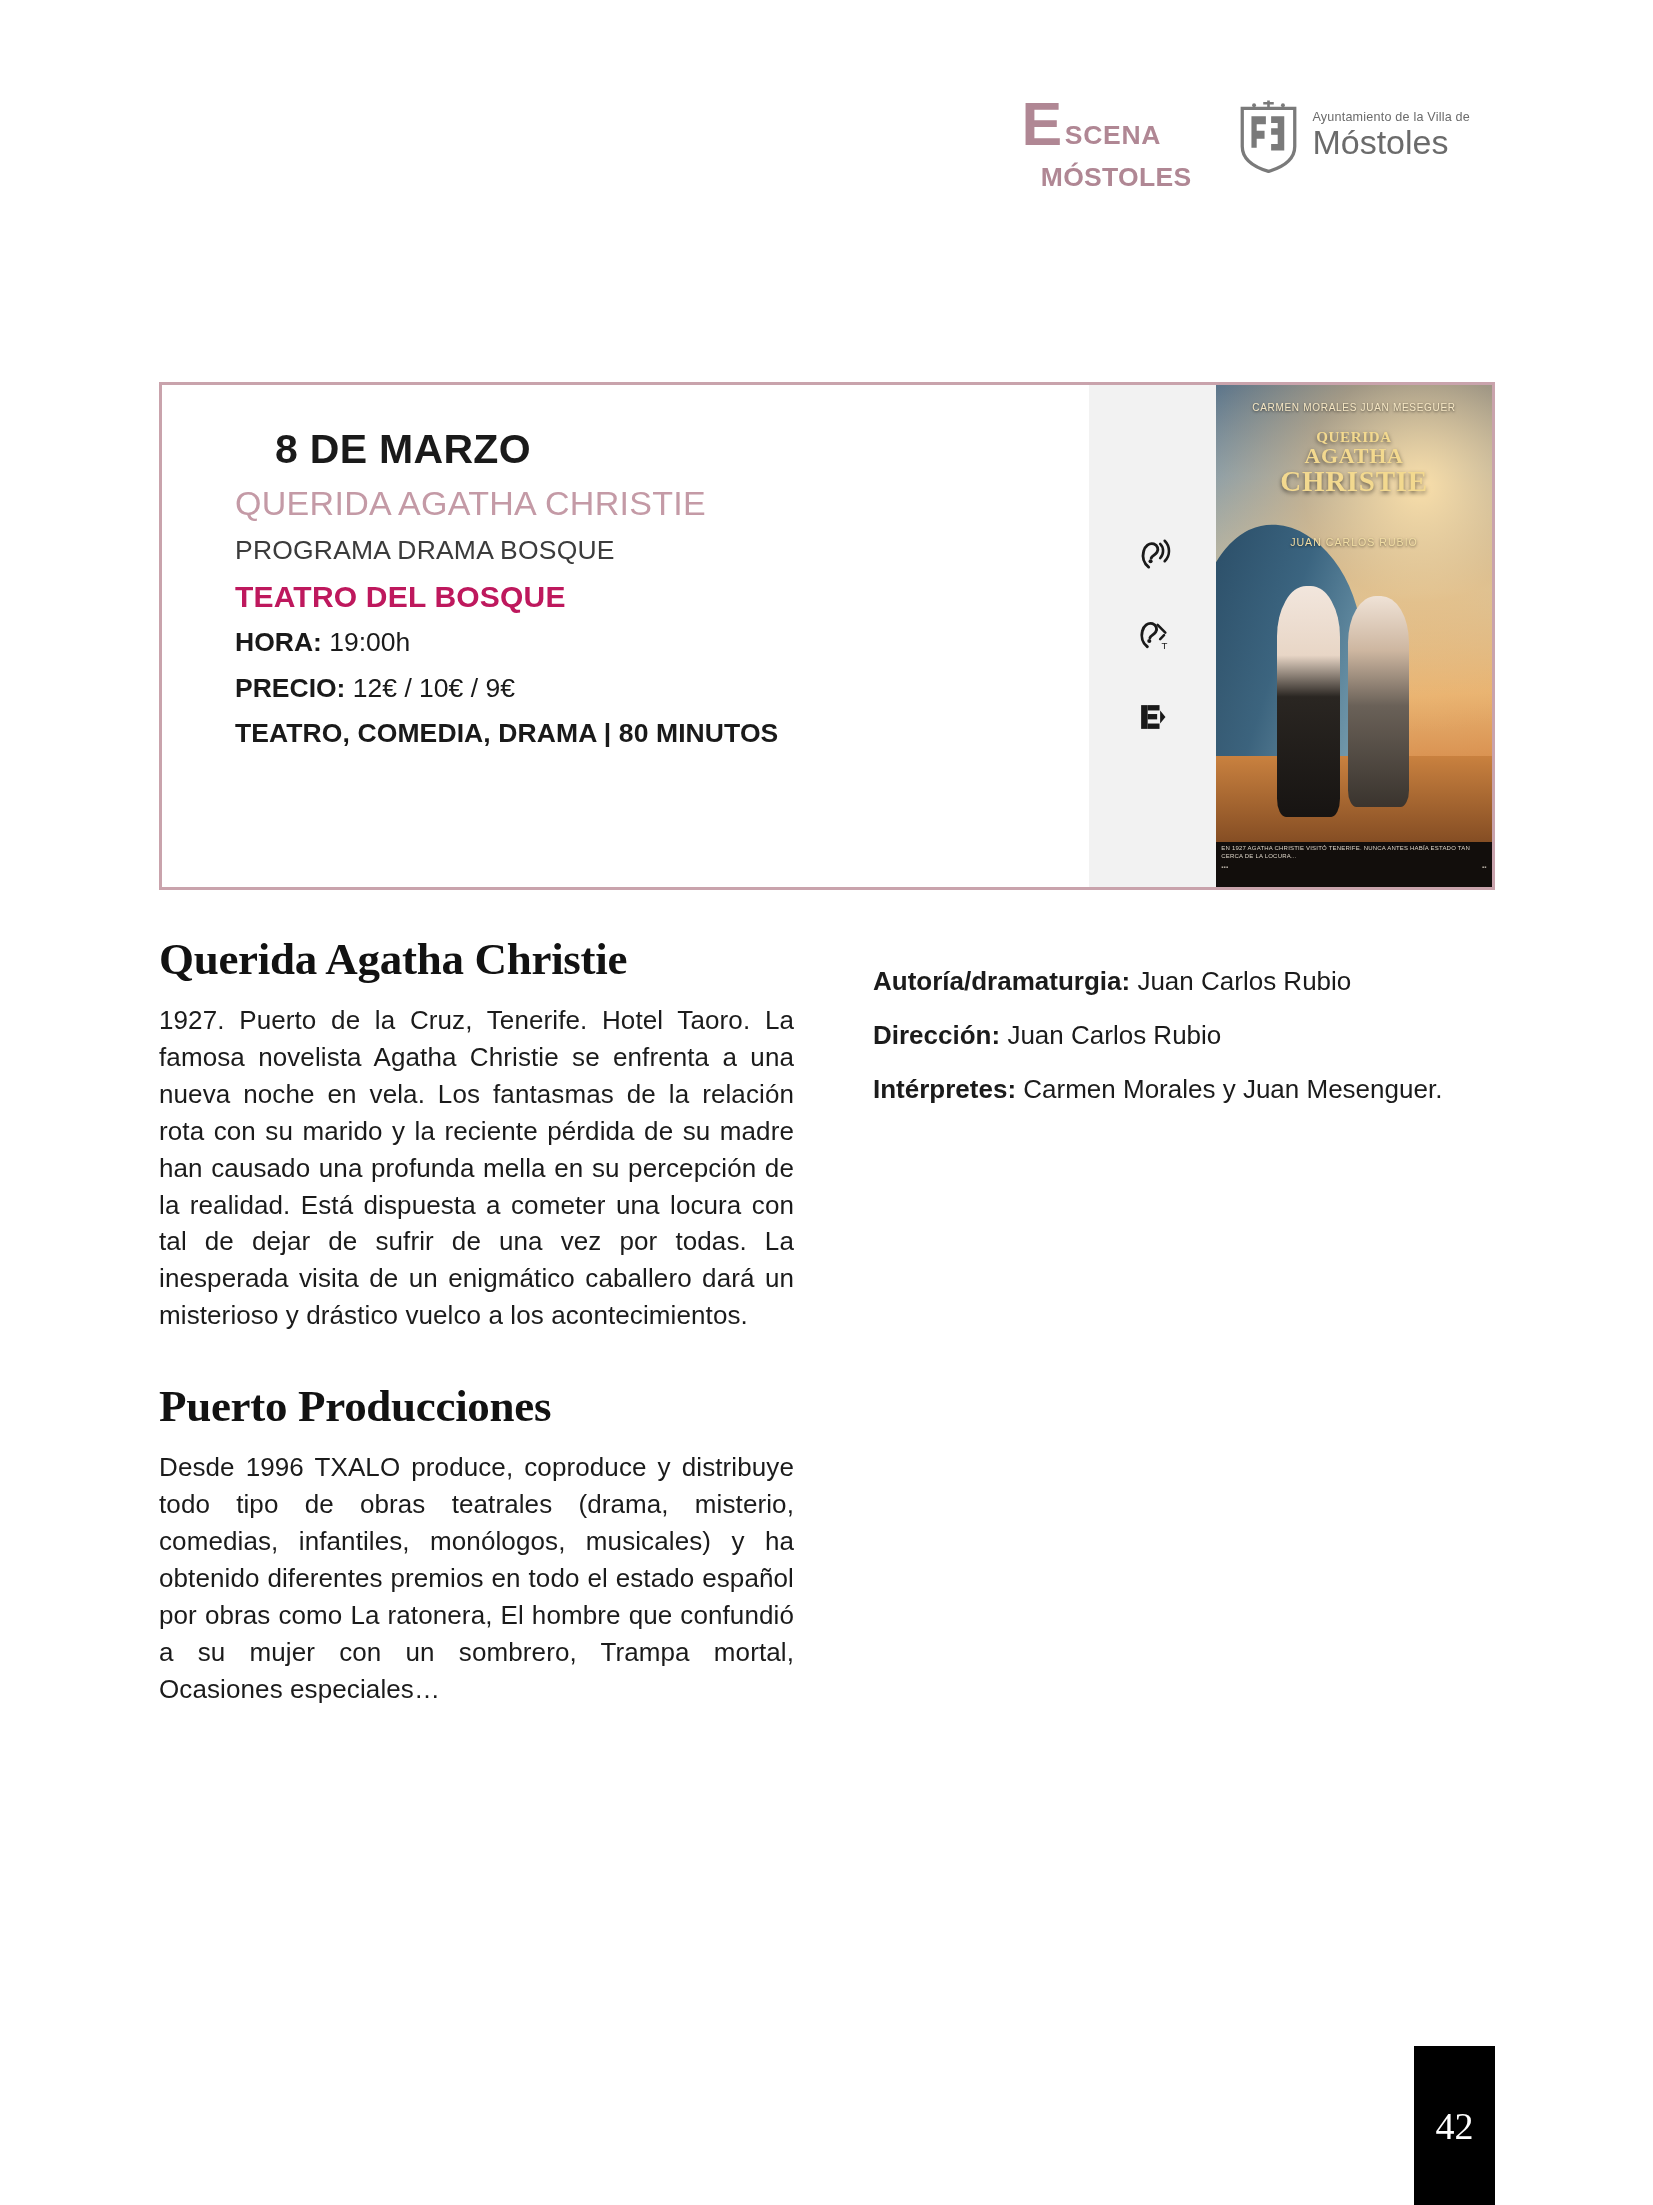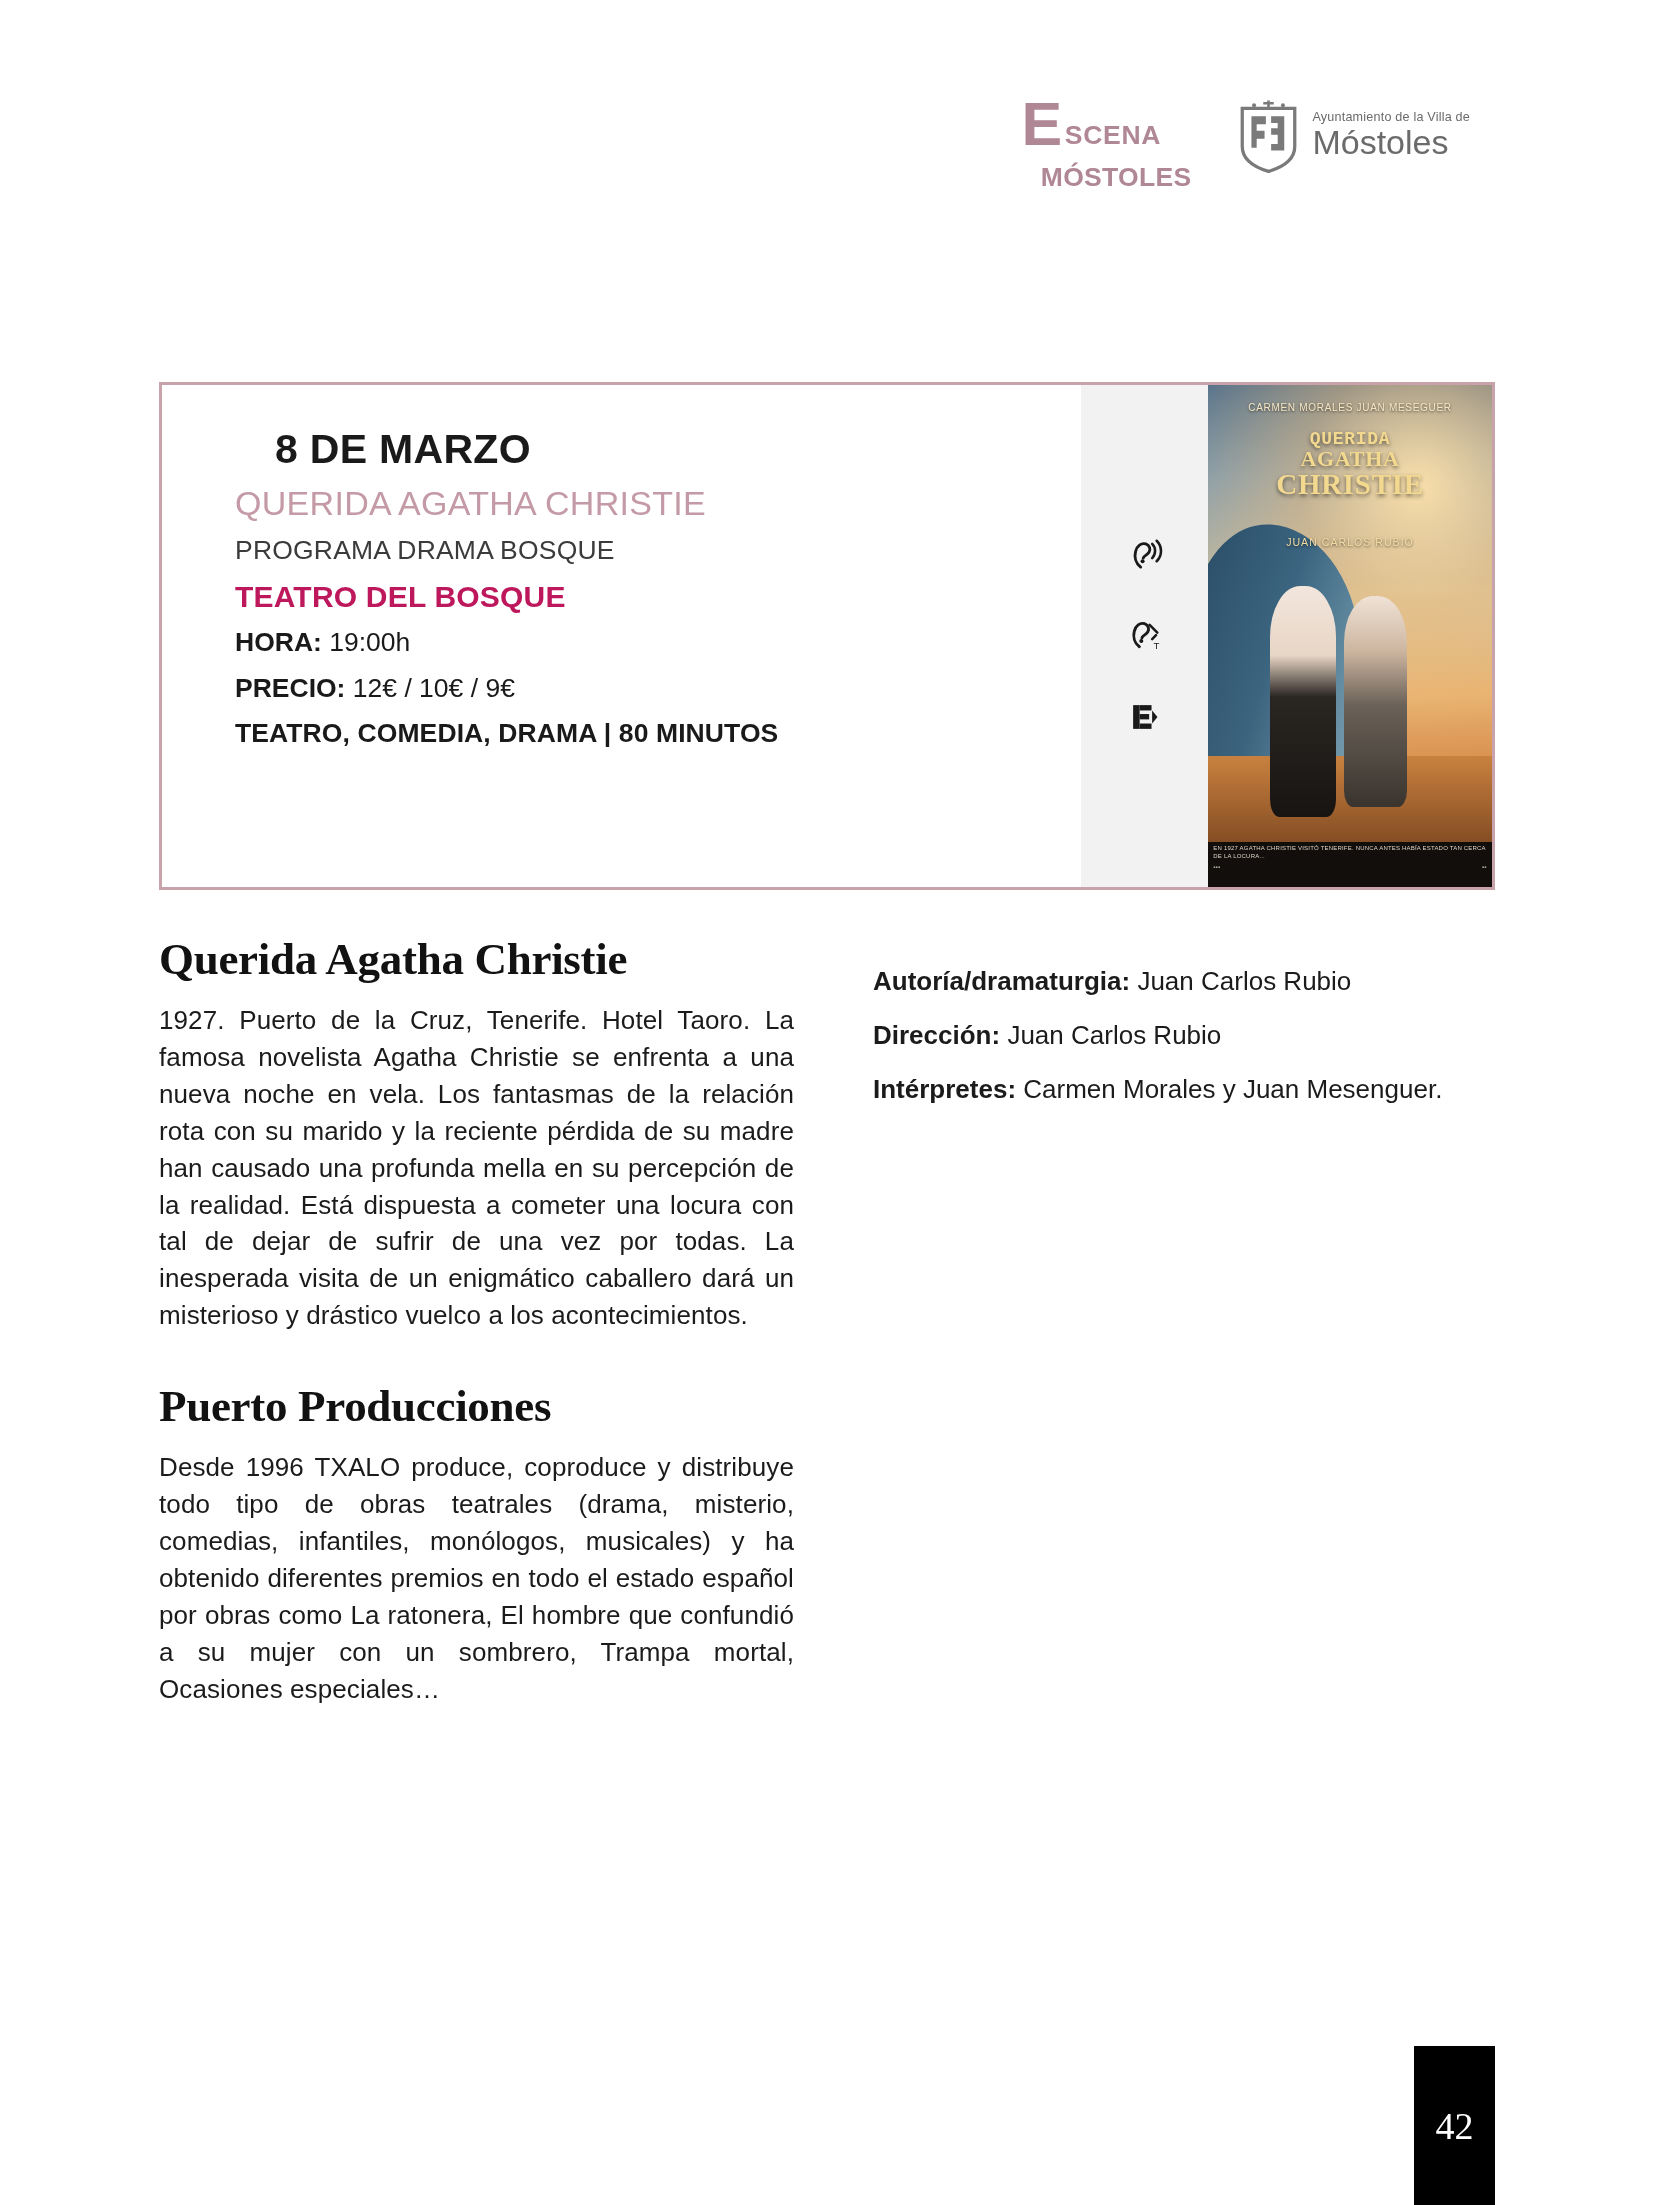--- a/index.html
+++ b/index.html
@@ -161,21 +161,20 @@
     justify-content: center;
   }
   .icon-box svg { display:block; }
 
   .event-poster {
     width: 276px;
     height: 100%;
     position: relative;
     overflow: hidden;
     background: linear-gradient(170deg, #6d93b4 0%, #9fb7c4 28%, #d9c39a 55%, #e8a55c 78%, #c06a33 100%);
-    padding-left: 8px;
   }
   .poster-sky {
     position: absolute;
     inset: 0;
     background:
       radial-gradient(circle at 74% 20%, rgba(255,226,170,0.95) 0%, rgba(255,196,120,0.45) 26%, rgba(255,160,90,0) 55%),
       linear-gradient(178deg, #4f6f8c 0%, #7e9aae 18%, #c9bfa2 42%, #e7b271 62%, #d2803f 82%, #8a4a25 100%);
   }
   .poster-wave {
     position: absolute;
@@ -216,21 +215,21 @@
     position: absolute;
     left: 0; right: 0;
     top: 9%;
     text-align: center;
     color: #f3d98f;
     font-family: "Liberation Serif", serif;
     font-weight: bold;
     line-height: 1.0;
     text-shadow: 0 2px 4px rgba(0,0,0,0.55);
   }
-  .poster-title .l1 { font-size: 18px; letter-spacing: 0.7px; display:block;font-family:Liberation Mono, monospace; }
+  .poster-title .l1 { font-size: 15px; letter-spacing: 0.7px; display:block; }
   .poster-title .l2 { font-size: 22px; letter-spacing: 0.7px; display:block; }
   .poster-title .l3 { font-size: 29px; letter-spacing: 0.7px; display:block; }
   .poster-cast-top {
     position: absolute;
     top: 3.2%;
     left: 0; right: 0;
     text-align: center;
     color: #f6e7c4;
     font-size: 10px;
     letter-spacing: 0.7px;

